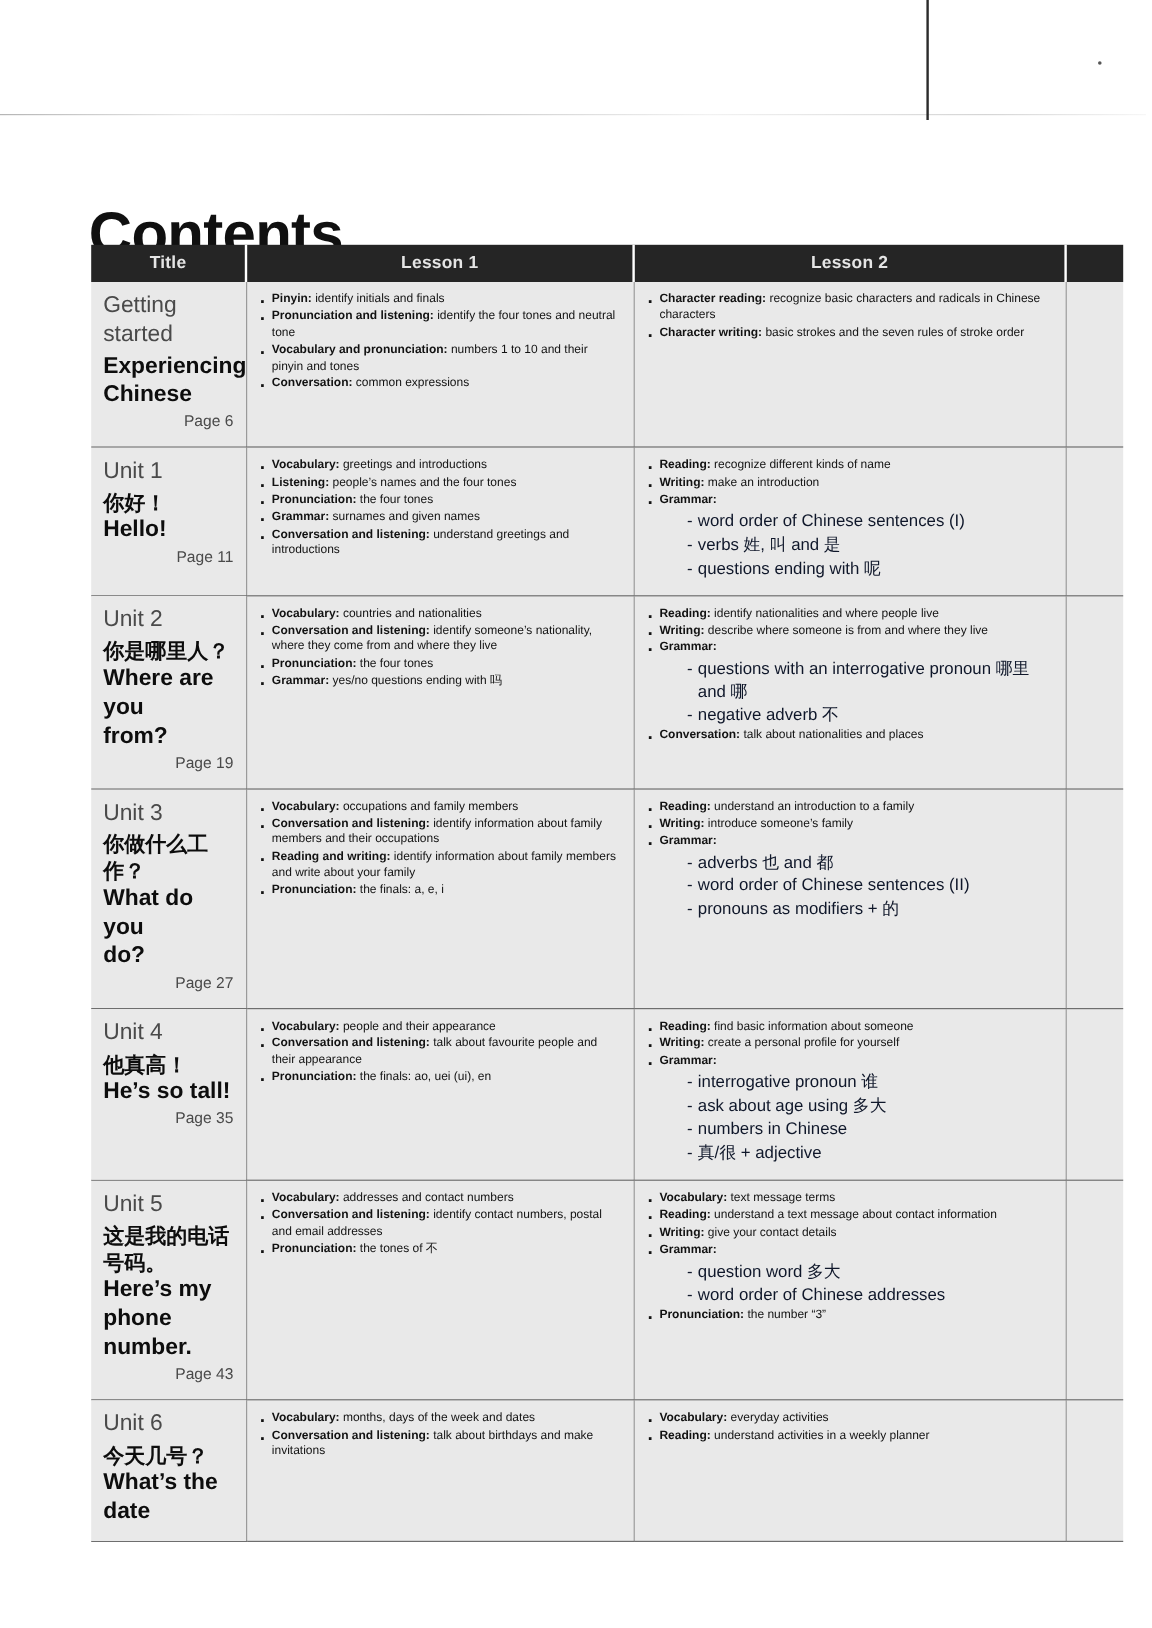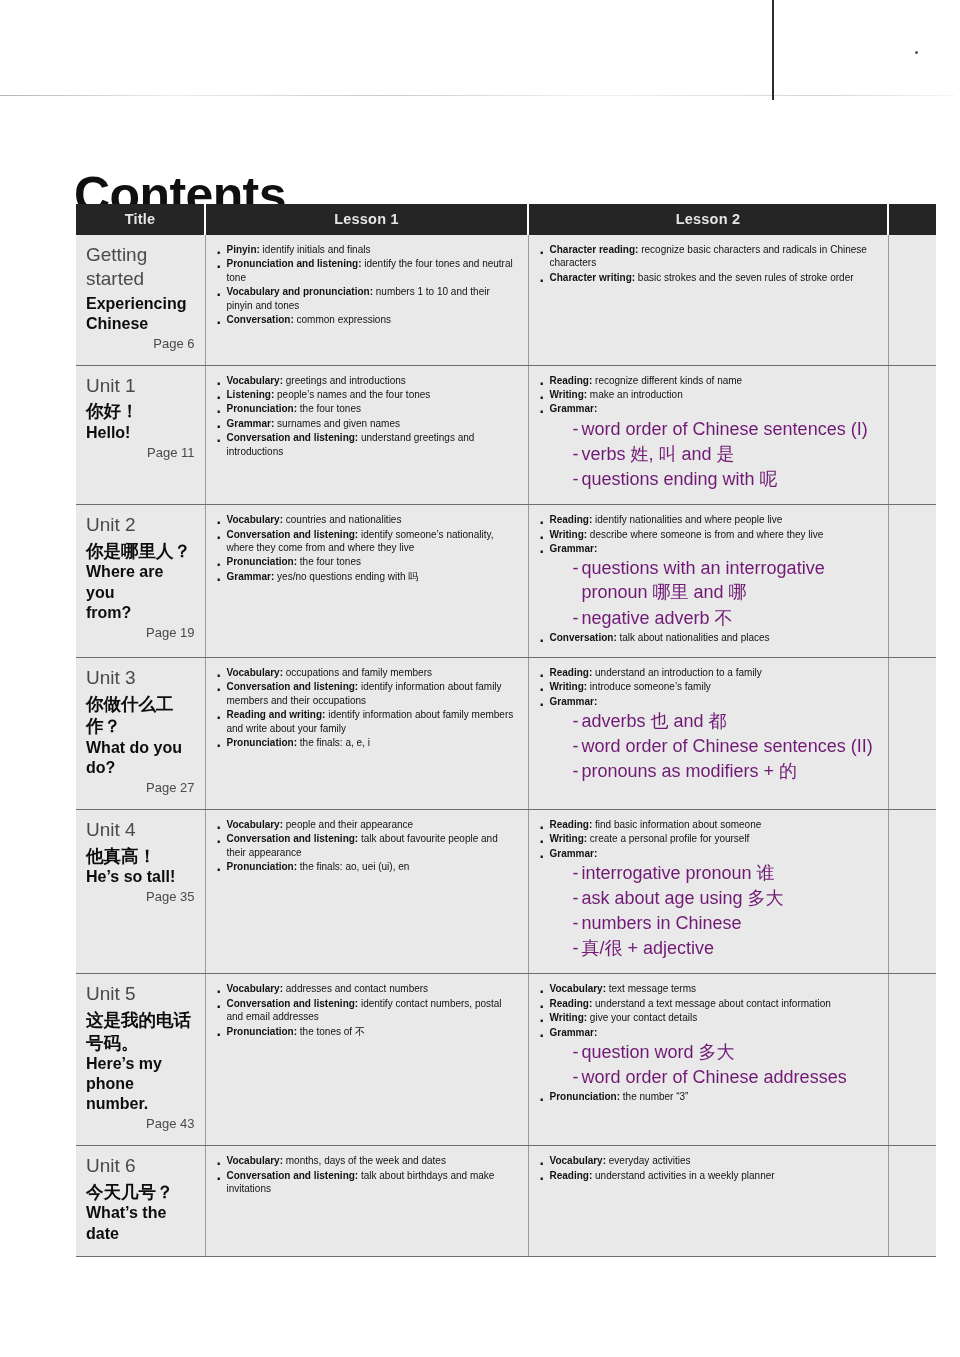--- a/index.html
+++ b/index.html
@@ -103,21 +103,21 @@
     margin-bottom: 3px;
     line-height: 1.25;
   }
   .title-cn {
     font-size: 17.5px;
     font-weight: bold;
     line-height: 1.28;
     color: #0d0d0d;
   }
   .title-en {
-    font-size: 16px;
+    font-size: 19px;
     font-weight: bold;
     line-height: 1.26;
     color: #0d0d0d;
   }
   .page-ref {
     font-size: 13px;
     color: #4a4a4a;
     text-align: right;
     margin-top: 2px;
     line-height: 1.3;
@@ -151,23 +151,23 @@
     font-weight: bold;
   }
 
   ul.sublist {
     list-style: none;
     margin: 0 0 0 0;
     padding: 0 0 0 34px;
   }
   ul.sublist > li {
     position: relative;
-    font-size: 18px;
+    font-size: 14px;
     line-height: 1.34;
-    color: #701a75;
+    color: #0f172a;
     padding-left: 9px;
     margin-bottom: 1px;
   }
   ul.sublist > li::before {
     content: "-";
     position: absolute;
     left: 0;
     top: 0;
   }
 </style>

